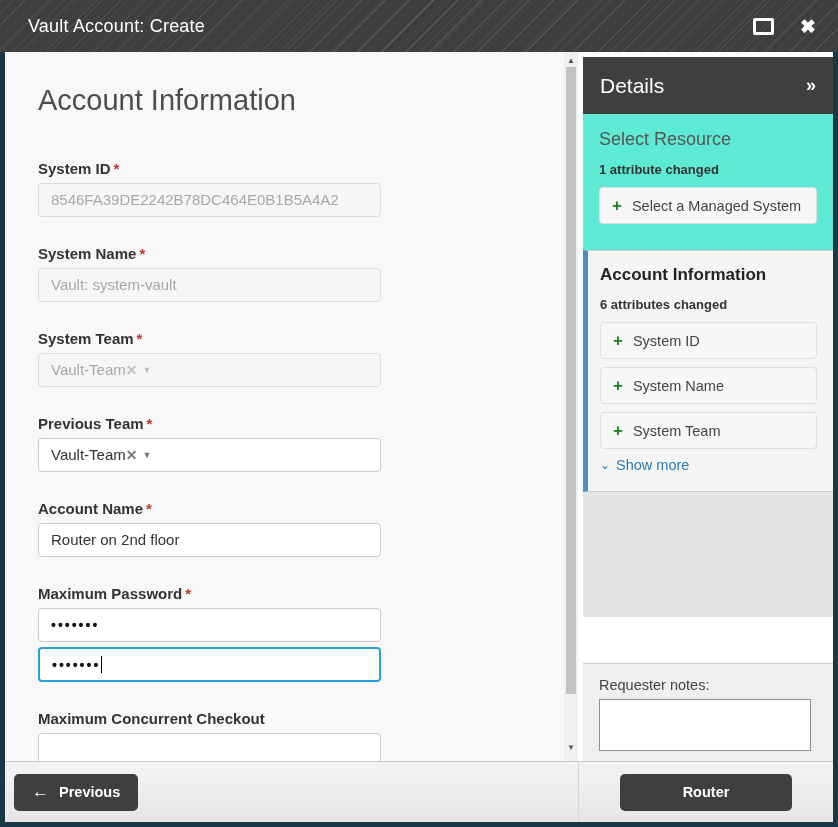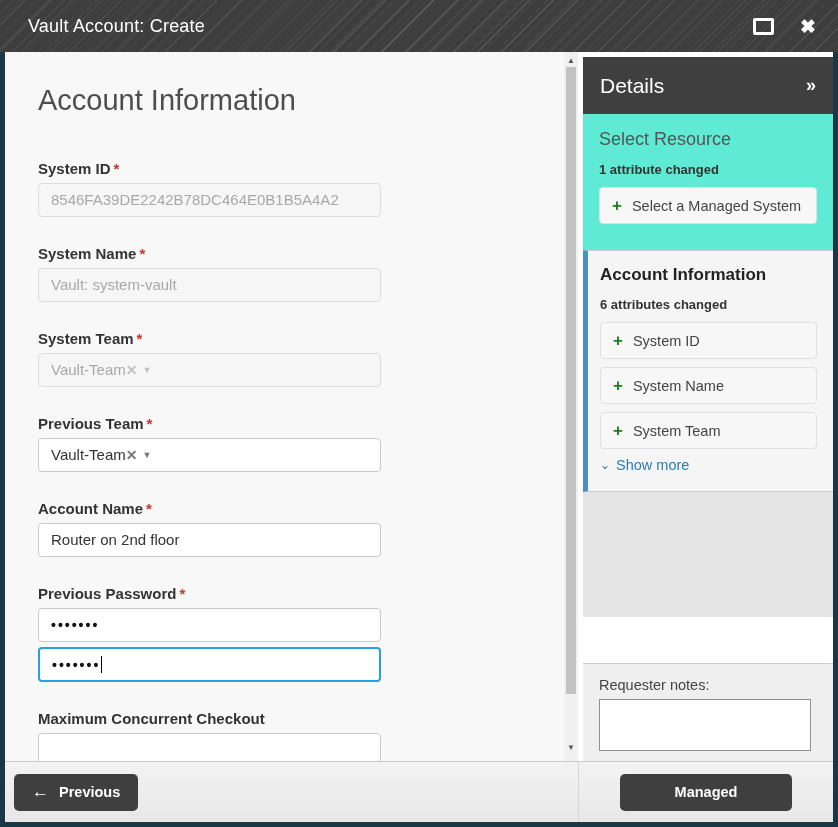--- a/index.html
+++ b/index.html
@@ -179,21 +179,21 @@
         <label>
           <span>Account Name</span><span class="req">*</span>
         </label>
         <div class="tbox">
           <span>Router on 2nd floor</span>
         </div>
       </div>
 
       <div class="field">
         <label>
-          <span>Previous Password</span><span class="req">*</span>
+          <span>Maximum Password</span><span class="req">*</span>
         </label>
         <div class="tbox password">
           <span>•••••••</span>
         </div>
         <div class="tbox password focused pw2">
           <span>•••••••</span>
             <span class="cursor"></span>
         </div>
       </div>
 
@@ -261,17 +261,17 @@
   </div>
 
   <div class="footer">
     <div class="f-left">
       <button class="dark-btn btn-previous">
         <span class="arrow">←</span>
         <span>Previous</span>
       </button>
     </div>
     <div class="f-right">
-      <button class="dark-btn btn-submit">Managed</button>
+      <button class="dark-btn btn-submit">Router</button>
     </div>
   </div>
 
 </div>
 
 </body></html>

